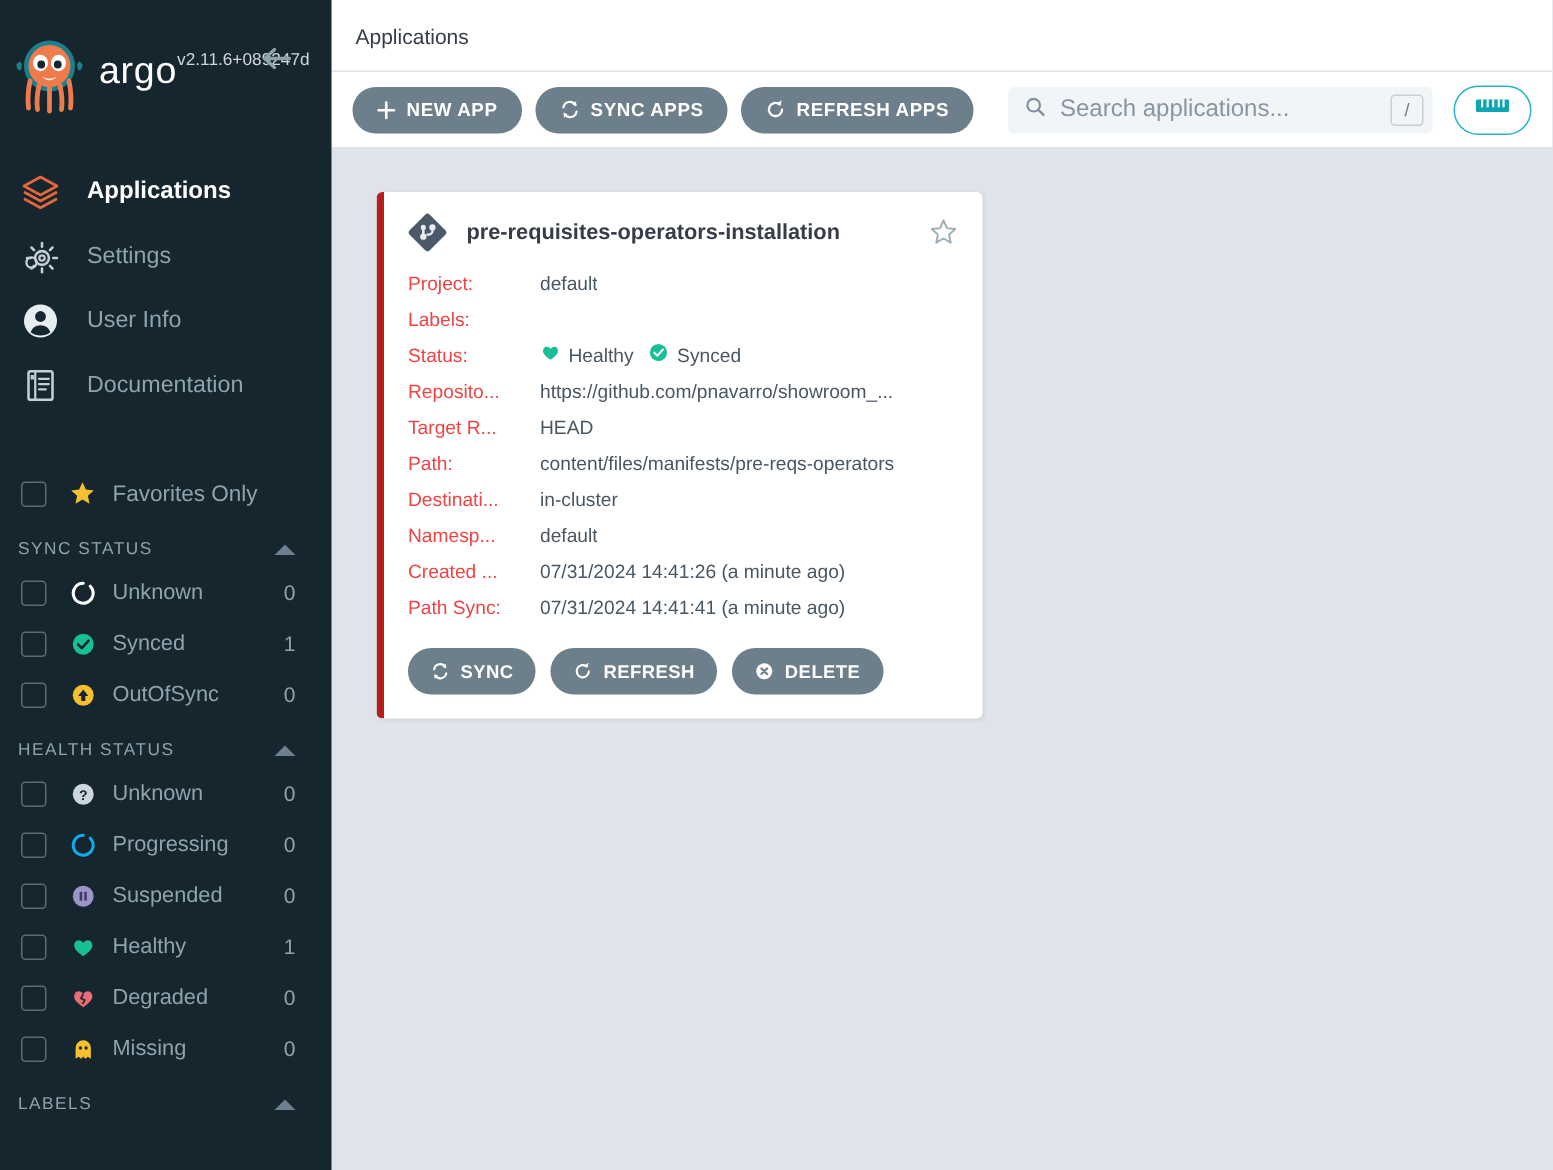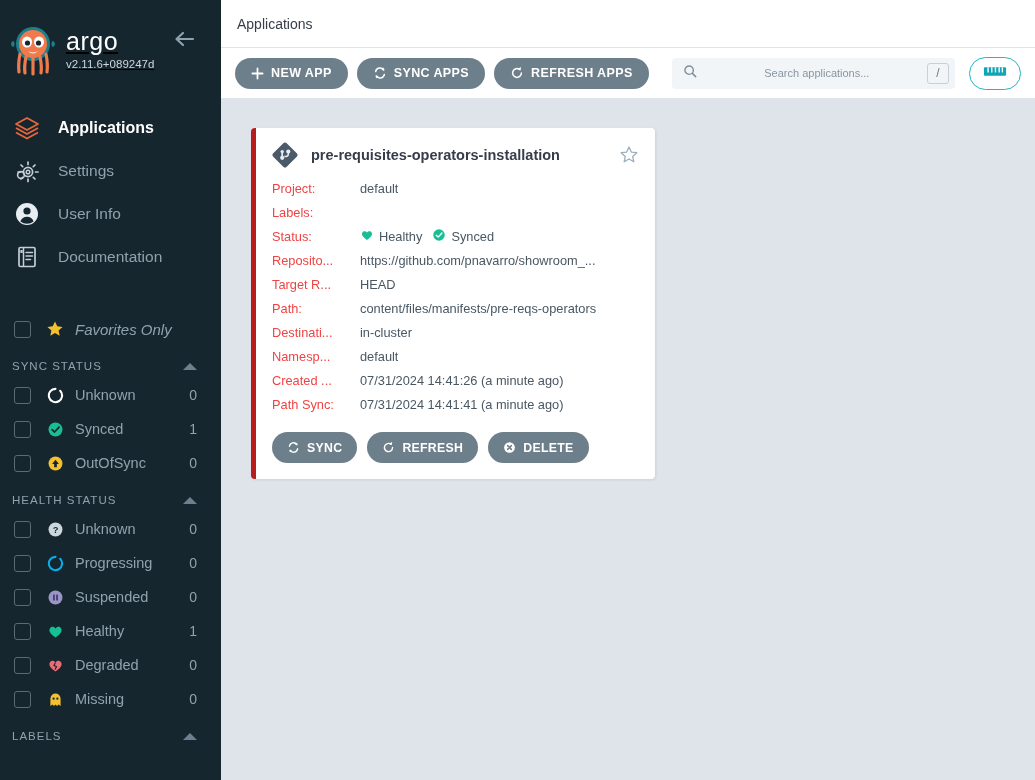--- a/index.html
+++ b/index.html
@@ -19,21 +19,21 @@
     position: relative;
     overflow: hidden;
   }
   .brand {
     height: 100px;
     display: flex; align-items: center;
     padding: 0 14px 0 10px;
     position: relative;
   }
   .argo-logo { width: 46px; height: 52px; flex: 0 0 46px; margin-right: 10px; }
-  .brand-text { display: flex; flex-direction: column; justify-content: center; text-decoration: underline; }
+  .brand-text { display: flex; flex-direction: row; justify-content: center; }
   .brand-name {
     color: #fff; font-size: 25px; font-weight: 400;
     letter-spacing: .5px; line-height: 1; margin-bottom: 5px;
   }
   .brand-version { color: #cfd6db; font-size: 11.5px; line-height: 1; }
   .back-arrow {
     position: absolute; right: 24px; top: 26px;
     width: 26px; height: 26px; cursor: pointer;
   }
 
@@ -53,21 +53,21 @@
     height: 34px; padding-left: 14px; cursor: pointer;
   }
   .cbox {
     width: 17px; height: 17px; flex: 0 0 17px;
     border: 1px solid #5b6b75; border-radius: 3px;
     background: transparent;
   }
   .filter-icon { width: 22px; flex: 0 0 22px; margin-left: 13px; display:flex; align-items:center; justify-content:center; }
   .filter-label { font-size: 14.5px; color: #8fa3ad; margin-left: 9px; flex: 1; }
   .filter-count { font-size: 14px; color: #8fa3ad; margin-right: 24px; }
-  .filter-row.fav .filter-label { font-size: 15px; font-style: italic; }
+  .filter-row.fav .filter-label { font-size: 15px; }
 
   .section-head {
     display: flex; align-items: center; justify-content: space-between;
     padding: 14px 14px 6px 12px;
   }
   .section-title {
     font-size: 11.5px; color: #8fa3ad;
     letter-spacing: 1px; font-weight: 400;
   }
   .caret-up {
@@ -110,23 +110,22 @@
   .search-wrap {
     flex: 1; max-width: 300px; margin-left: 14px;
     height: 31px; background: #f2f5f7;
     border-radius: 4px;
     display: flex; align-items: center;
     padding: 0 6px 0 11px;
     position: relative;
   }
   .search-input {
     flex: 1; border: none; background: transparent; outline: none;
-    font-size: 11px; color: #42506b; margin-left: 10px;
+    font-size: 16px; color: #42506b; margin-left: 10px;
     font-family: "Liberation Sans", sans-serif;
-    text-align: center;
   }
   .search-input::placeholder { color: #8796a5; }
   .slash-key {
     width: 22px; height: 21px; border: 1px solid #c7d0d8;
     border-radius: 3px; display: flex; align-items: center; justify-content: center;
     font-size: 12px; color: #6b7c8a;
   }
   .view-toggle {
     width: 52px; height: 33px; margin-left: 14px;
     border: 1px solid #24b5c6; border-radius: 17px;

